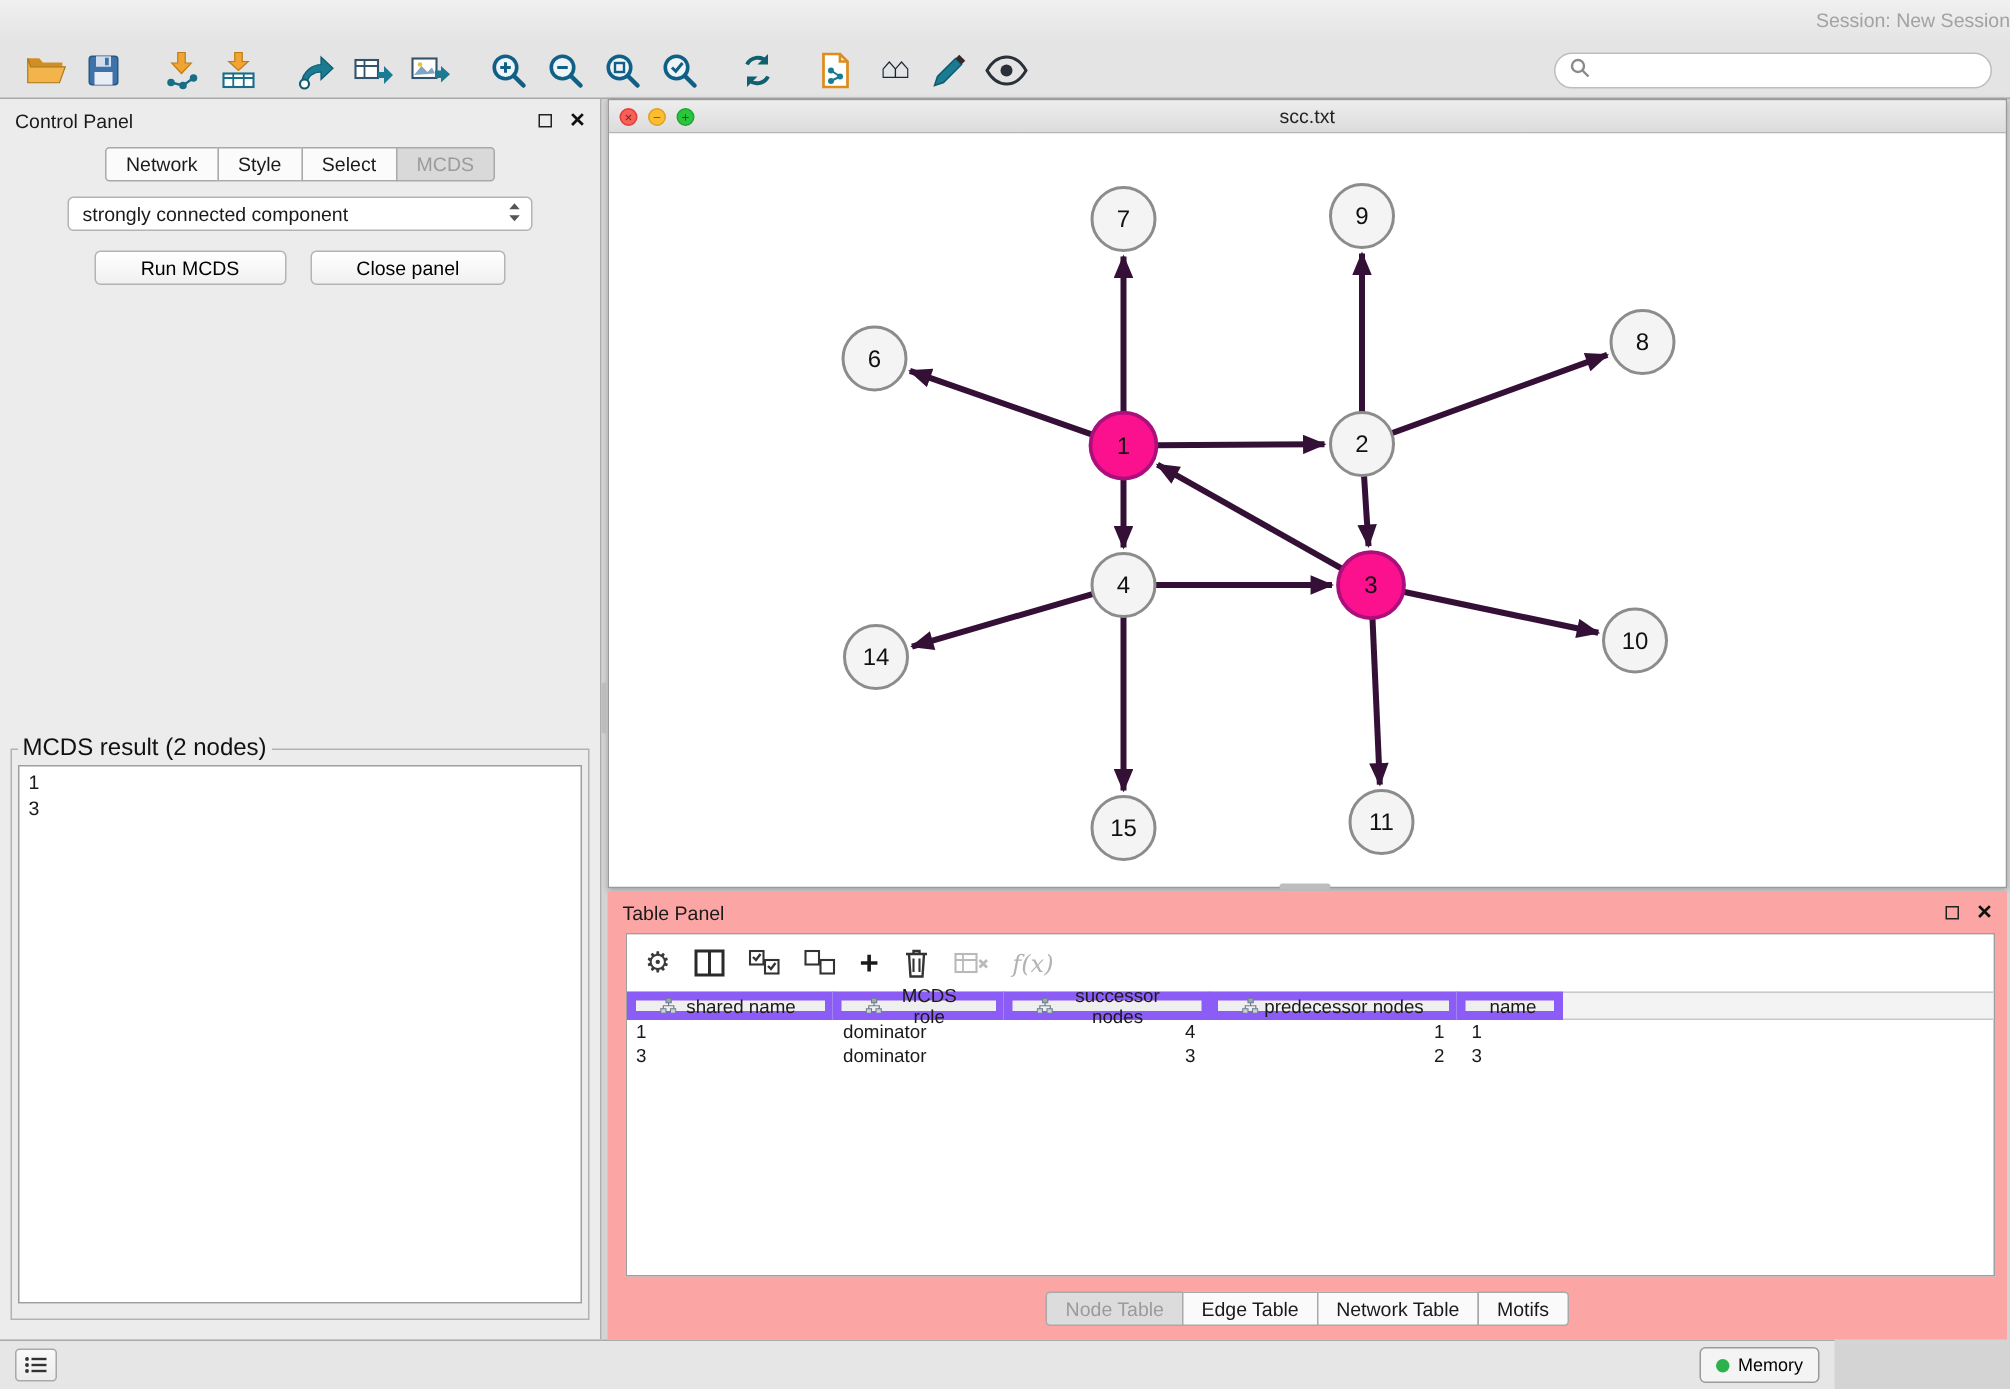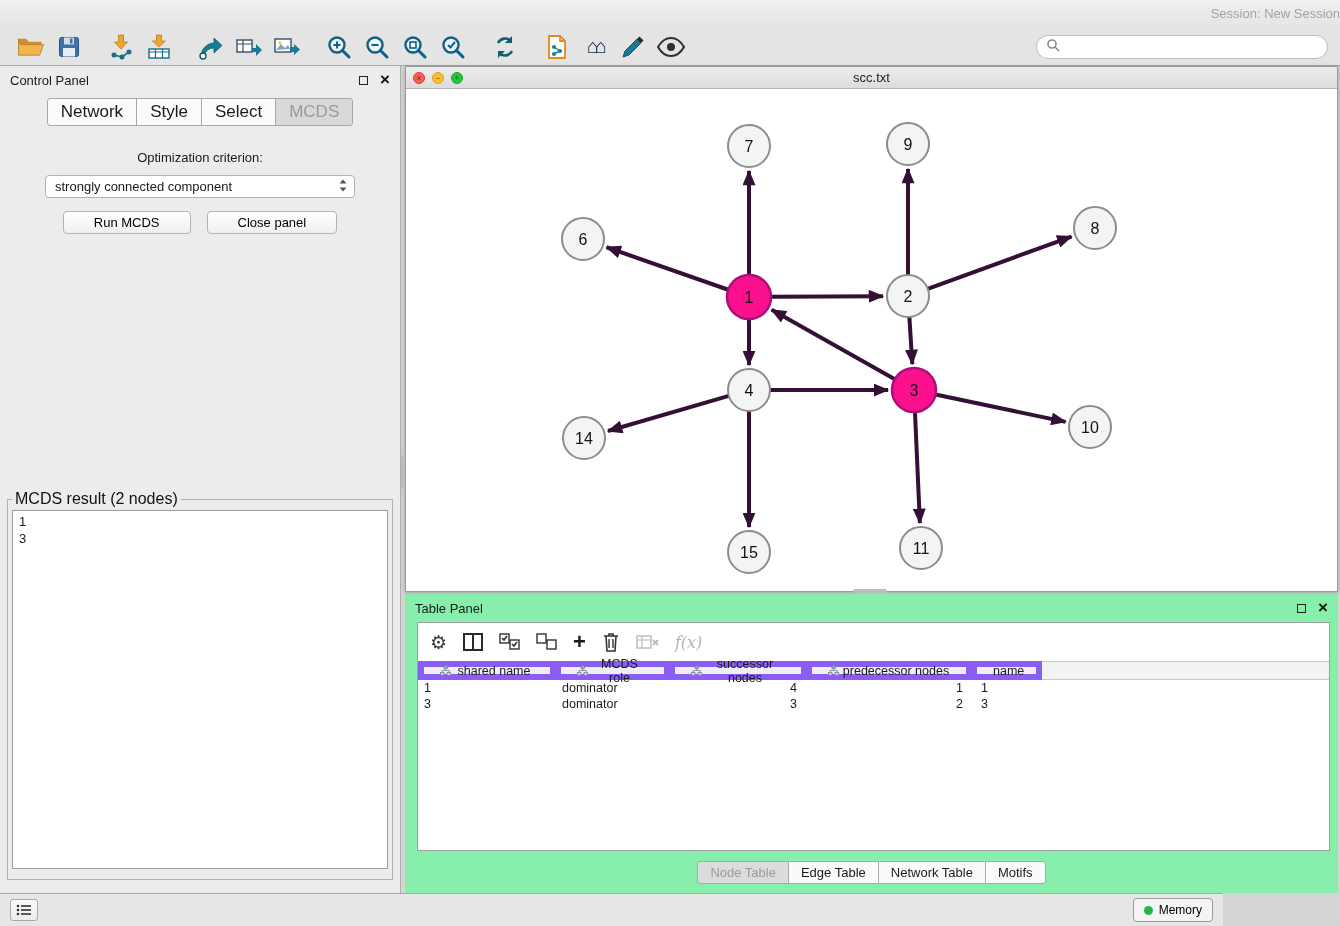--- a/index.html
+++ b/index.html
@@ -16,21 +16,21 @@
   .search-box{margin-left:auto;width:292px;height:24px;background:#fff;border:1px solid #bdbdbd;border-radius:12px;display:flex;align-items:center;padding:0 9px;gap:6px}
   .search-box input{border:none;outline:none;flex:1;font-size:13px;font-family:inherit;background:transparent}
 
   
   .control-panel{position:absolute;left:0;top:66px;width:401px;height:827px;background:#ececec;border-right:1px solid #aeaeae}
   .panel-header{height:28px;display:flex;align-items:center;padding:0 10px;font-size:13px}
   .panel-icons{margin-left:auto;display:flex;gap:12px;align-items:center}
   .float-icon{width:9px;height:9px;border:1.5px solid #222;display:inline-block;cursor:pointer}
   .close-icon{font-size:17px;font-weight:bold;color:#111;line-height:12px;cursor:pointer}
   .cp-tabs{display:flex;justify-content:center;margin-top:4px}
-  .cp-tab{padding:3px 13px;background:#fbfbfb;border:1px solid #a9a9a9;margin-left:-1px;font-size:17px;cursor:pointer}
+  .cp-tab{padding:3px 13px;background:#fbfbfb;border:1px solid #a9a9a9;margin-left:-1px;font-size:13px;cursor:pointer}
   .cp-tab:first-child{border-radius:3px 0 0 3px;margin-left:0}
   .cp-tab:last-child{border-radius:0 3px 3px 0}
   .cp-tab.active{background:#d9d9d9;color:#9b9b9b}
   .opt-label{text-align:center;margin-top:24px}
   .cp-select{margin:10px auto 0;width:310px;height:23px;background:#fff;border:1px solid #b3b3b3;border-radius:4px;display:flex;align-items:center;padding:0 6px 0 9px;cursor:pointer}
   .cp-select .sel-val{flex:1}
   .cp-buttons{display:flex;justify-content:center;gap:16px;margin-top:13px}
   .btn{background:linear-gradient(#ffffff,#f0f0f0);border:1px solid #b3b3b3;border-radius:4px;padding:3px 30px;font-size:13px;font-family:inherit;cursor:pointer}
   .result-fieldset{position:absolute;left:7px;top:424px;width:386px;height:390px;border:1px solid #b2b2b2}
   .result-fieldset legend{font-size:16px;padding:0 3px;margin-left:4px;color:#111}
@@ -42,21 +42,21 @@
   .traffic{display:flex;gap:7px;z-index:2}
   .tl{width:12px;height:12px;border-radius:50%;font-size:9px;line-height:11px;text-align:center;color:rgba(0,0,0,.55);cursor:pointer}
   .tl-red{background:#f95f57;border:1px solid #de3d36}
   .tl-yellow{background:#fdbd2e;border:1px solid #dfa023}
   .tl-green{background:#2ac53f;border:1px solid #1fa331}
   .nw-title{position:absolute;left:0;right:0;text-align:center;font-size:13px;color:#222}
   .canvas{position:relative;width:100%;height:502px;background:#fff}
   #network-svg{width:100%;height:100%;display:block;font-family:"Liberation Sans",sans-serif}
 
   
-  .table-panel{position:absolute;left:405px;top:594px;width:933px;height:299px;background:#86efac}
+  .table-panel{position:absolute;left:405px;top:594px;width:933px;height:299px;background:#fca5a5}
   .tp-box{position:absolute;left:12px;right:8px;top:28px;bottom:42px;background:#fff;border:1px solid #9f9f9f;overflow:hidden}
   .tp-toolbar{height:38px;display:flex;align-items:center;gap:15px;padding:0 12px;background:#fff}
   .ticon{background:none;border:none;display:flex;align-items:center;justify-content:center;cursor:pointer;height:28px}
   .gear-glyph{font-size:19px;color:#3a3a3a;line-height:1}
   .plus-glyph{font-size:22px;font-weight:bold;color:#1a1a1a;line-height:1}
   .fx-glyph{font-family:"DejaVu Serif",serif;font-style:italic;font-size:16px;color:#b3b3b3}
   .tp-header-row{display:flex;height:19px;background:#efefef;font-size:12.5px}
   .th{border:6px solid #8b5cf6;margin-left:-1px;display:flex;align-items:center;padding:0 16px;gap:3px;background:#efefef}
   .th:first-child{margin-left:0}
   .th .lbl{flex:1;text-align:center}
@@ -226,21 +226,20 @@
         <span class="float-icon"></span>
         <span class="close-icon">×</span>
       </span>
     </div>
     <div class="cp-tabs">
       <span class="cp-tab">Network</span>
       <span class="cp-tab">Style</span>
       <span class="cp-tab">Select</span>
       <span class="cp-tab active">MCDS</span>
     </div>
-    <div class="opt-label">Optimization criterion:</div>
     <div class="cp-select">
       <span class="sel-val">strongly connected component</span>
       <span>
         <svg width="10" height="15" viewBox="0 0 10 15">
           <path d="M5 1.5l3.5 4h-7z" fill="#555"></path>
           <path d="M5 13.5l3.5-4h-7z" fill="#555"></path>
         </svg>
       </span>
     </div>
     <div class="cp-buttons">

